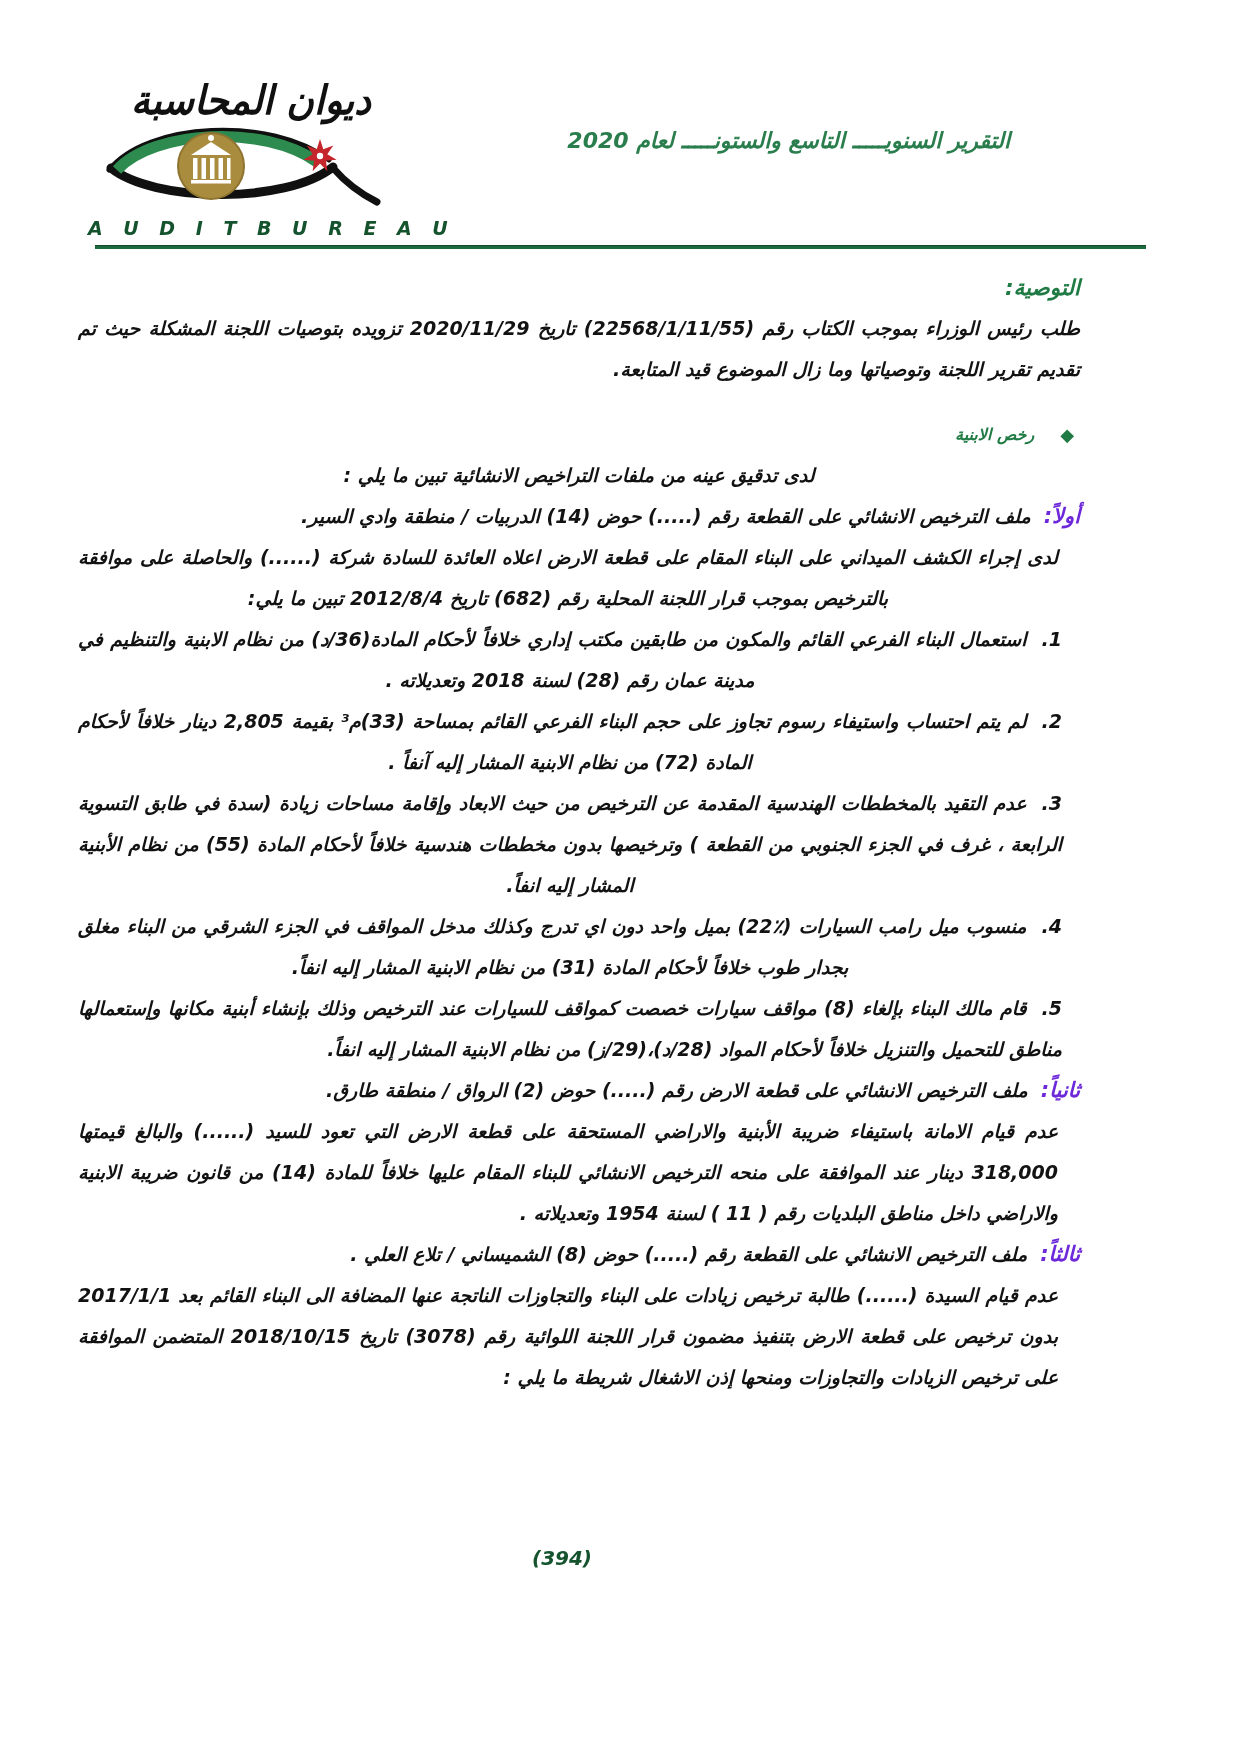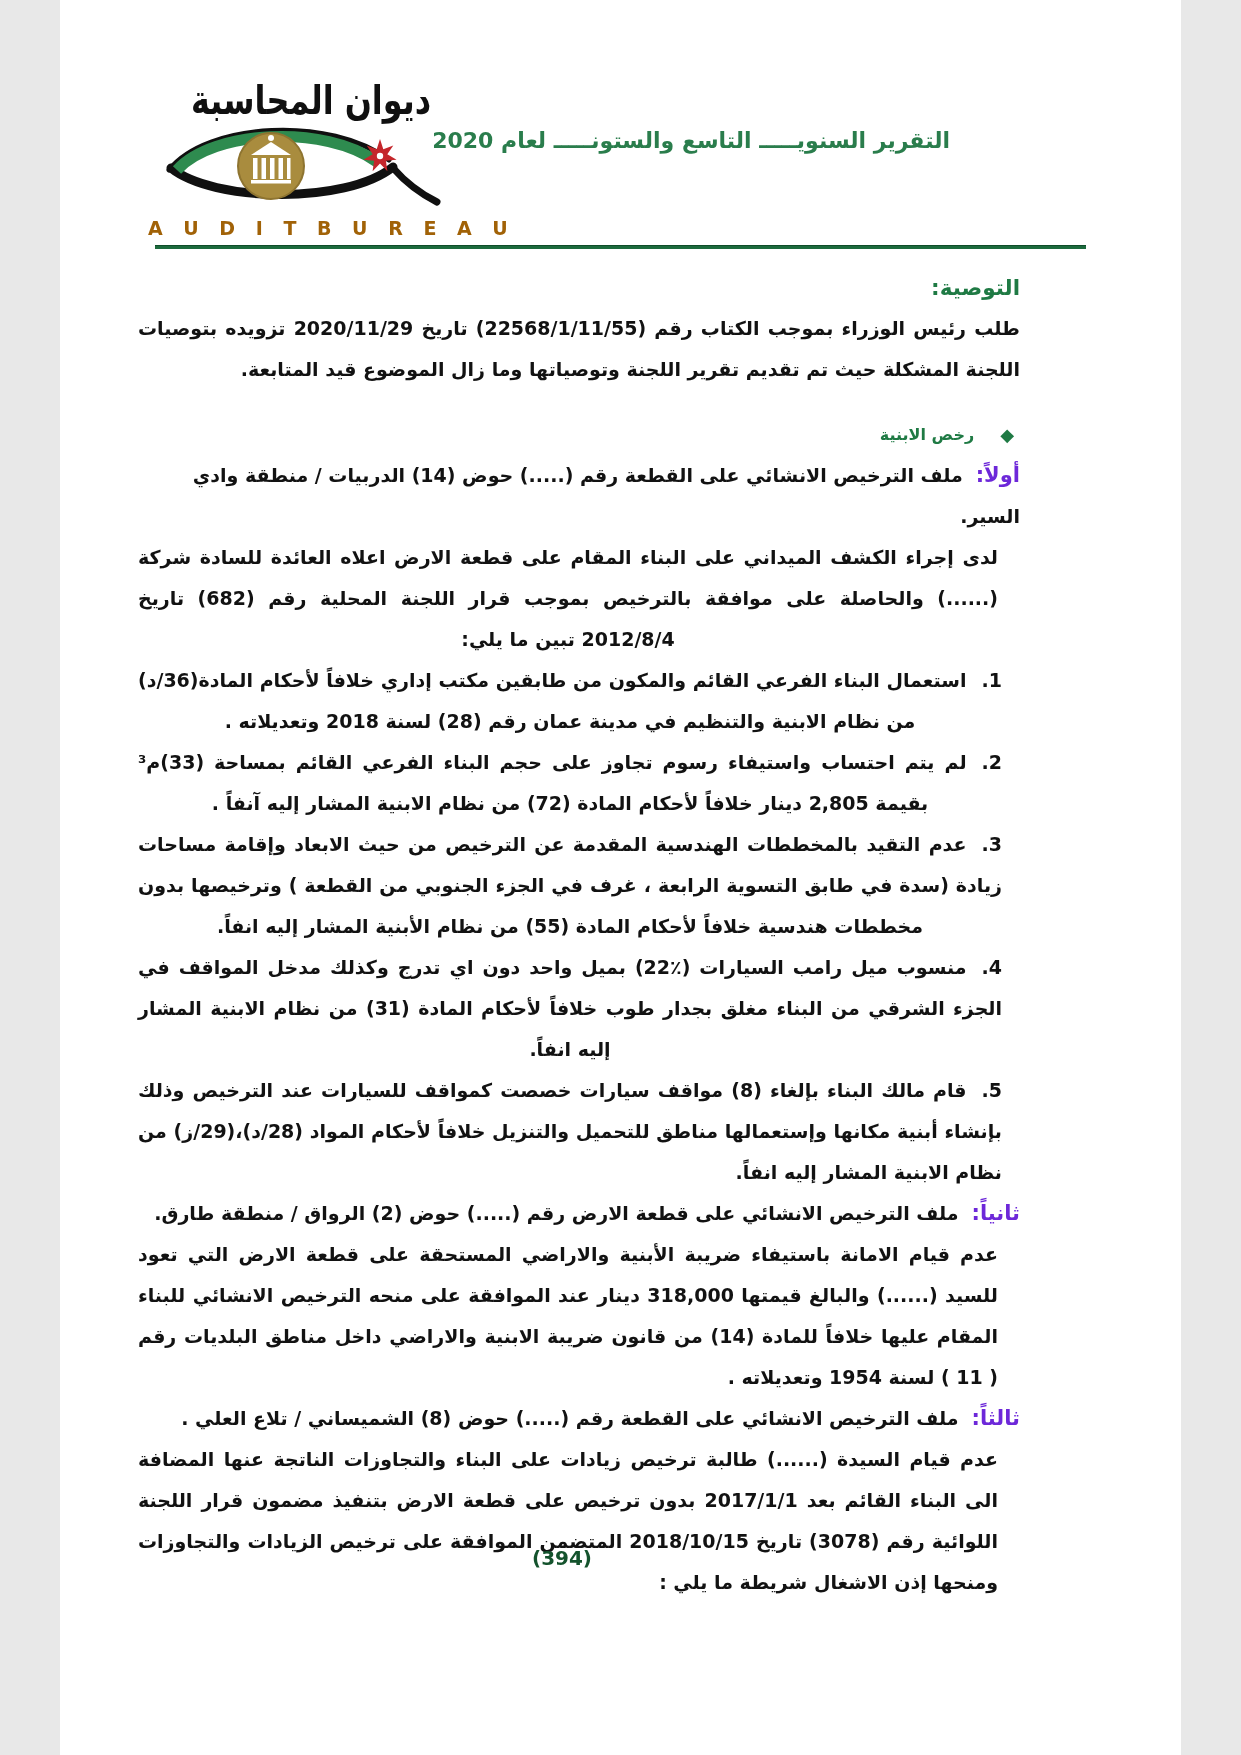--- a/index.html
+++ b/index.html
@@ -1,25 +1,25 @@
 <!DOCTYPE html>
 <html lang="ar"><head>
 <meta charset="utf-8">
 <style>
   * { margin:0; padding:0; box-sizing:border-box; }
   body { background:#e8e8e8; font-family:"DejaVu Sans", sans-serif; }
   .page {
-    position:relative; width:1121px; height:1755px; margin:0 auto;
-    background:#ffffff; overflow:hidden; color:#111;
+    position:relative; width:1241px; height:1755px; margin:0 auto;
+    background:#ffffff; overflow:hidden; color:#111;font-style:italic;
   }
   
   .header { position:relative; height:252px; }
   .logo-block { position:absolute; left:88px; top:72px; width:300px; text-align:center; }
   .latin-name {
-    font-size:19px; font-weight:700; letter-spacing:7px; color:#a16207;
+    font-size:19px; font-weight:700; letter-spacing:7px; color:#14532d;
     margin-top:1px; white-space:nowrap;
   }
   .report-title {
     position:absolute; top:128px; right:231px;
     direction:rtl; white-space:nowrap;
     color:#2a7d4c; font-size:22px; font-weight:700;
   }
   .header-rule {
     position:absolute; top:245px; left:95px; right:95px; height:4px;
     background:#1c6a3d; border-top:1px solid #0f4d2a;
@@ -100,20 +100,21 @@
 
     <div class="sec-head">التوصية:</div>
 
     <p class="body-just">طلب رئيس الوزراء بموجب الكتاب رقم (22568/1/11/55) تاريخ 2020/11/29 تزويده بتوصيات اللجنة المشكلة حيث تم تقديم تقرير اللجنة وتوصياتها وما زال الموضوع قيد المتابعة.</p>
 
     <div class="bullet-row">
       <span class="diamond">◆</span>
       <span class="bullet-title">رخص الابنية</span>
     </div>
 
+    <p class="intro-line">لدى تدقيق عينه من ملفات التراخيص الانشائية تبين ما يلي :</p>
 
     <p>
       <span class="ord-label">أولاً:</span><span>ملف الترخيص الانشائي على القطعة رقم (.....) حوض (14) الدربيات / منطقة وادي السير.</span>
     </p>
     <p class="ord-body body-just last-center">لدى إجراء الكشف الميداني على البناء المقام على قطعة الارض اعلاه العائدة للسادة شركة (......) والحاصلة على موافقة بالترخيص بموجب قرار اللجنة المحلية رقم (682) تاريخ 2012/8/4 تبين ما يلي:</p>
 
     <p class="finding body-just last-center">
       <span class="f-num">1.</span><span>استعمال البناء الفرعي القائم والمكون من طابقين مكتب إداري خلافاً لأحكام المادة(36/د) من نظام الابنية والتنظيم في مدينة عمان رقم (28) لسنة 2018 وتعديلاته .</span>
     </p>
     <p class="finding body-just last-center">

